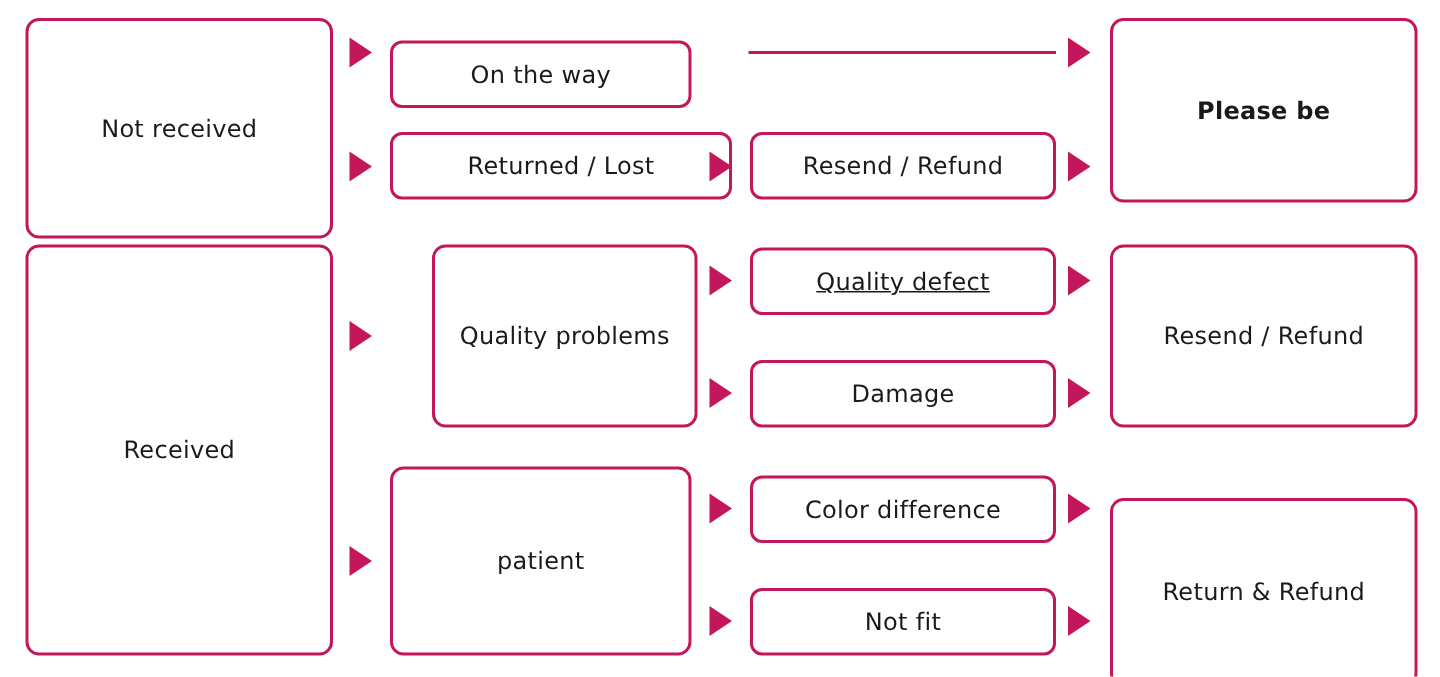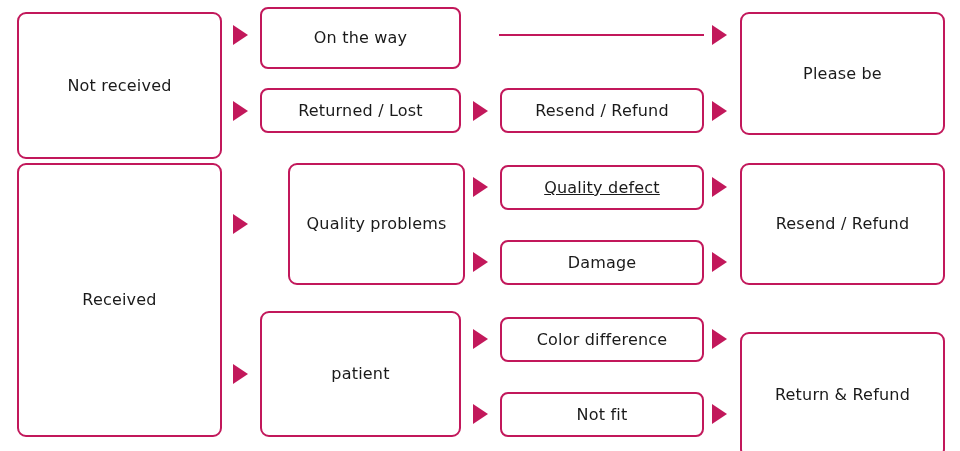--- a/index.html
+++ b/index.html
@@ -58,35 +58,35 @@
 <body>
 
 <div id="canvas">
 
   <div class="node" style="left:17px; top:12px; width:205px; height:147px;">
     <span>Not received</span>
   </div>
 
   <div class="arrow" style="left:233px; top:25px;"></div>
 
-  <div class="node small" style="left:260px; top:7px; width:201px; height:62px;">
+  <div class="node small" style="left:260px; top:27px; width:201px; height:45px;">
     <span>On the way</span>
   </div>
 
   <div class="hline" style="left:499px; top:34px; width:205px;"></div>
 
   <div class="arrow" style="left:712px; top:25px;"></div>
 
-  <div class="node" style="left:740px; top:12px; width:205px; height:123px; flex-direction:column;">
+  <div class="node" style="left:740px; top:12px; width:205px; height:123px; flex-direction:column;font-weight:bold;">
     <span>Please be</span>
   </div>
 
   <div class="arrow" style="left:233px; top:101px;"></div>
 
-  <div class="node small" style="left:260px; top:88px; width:201px; height:45px;align-items:center;">
+  <div class="node small" style="left:260px; top:88px; width:228px; height:45px;align-items:center;">
     <span>Returned / Lost</span>
   </div>
 
   <div class="arrow" style="left:473px; top:101px;"></div>
 
   <div class="node small" style="left:500px; top:88px; width:204px; height:45px;">
     <span>Resend / Refund</span>
   </div>
 
   <div class="arrow" style="left:712px; top:101px;"></div>

